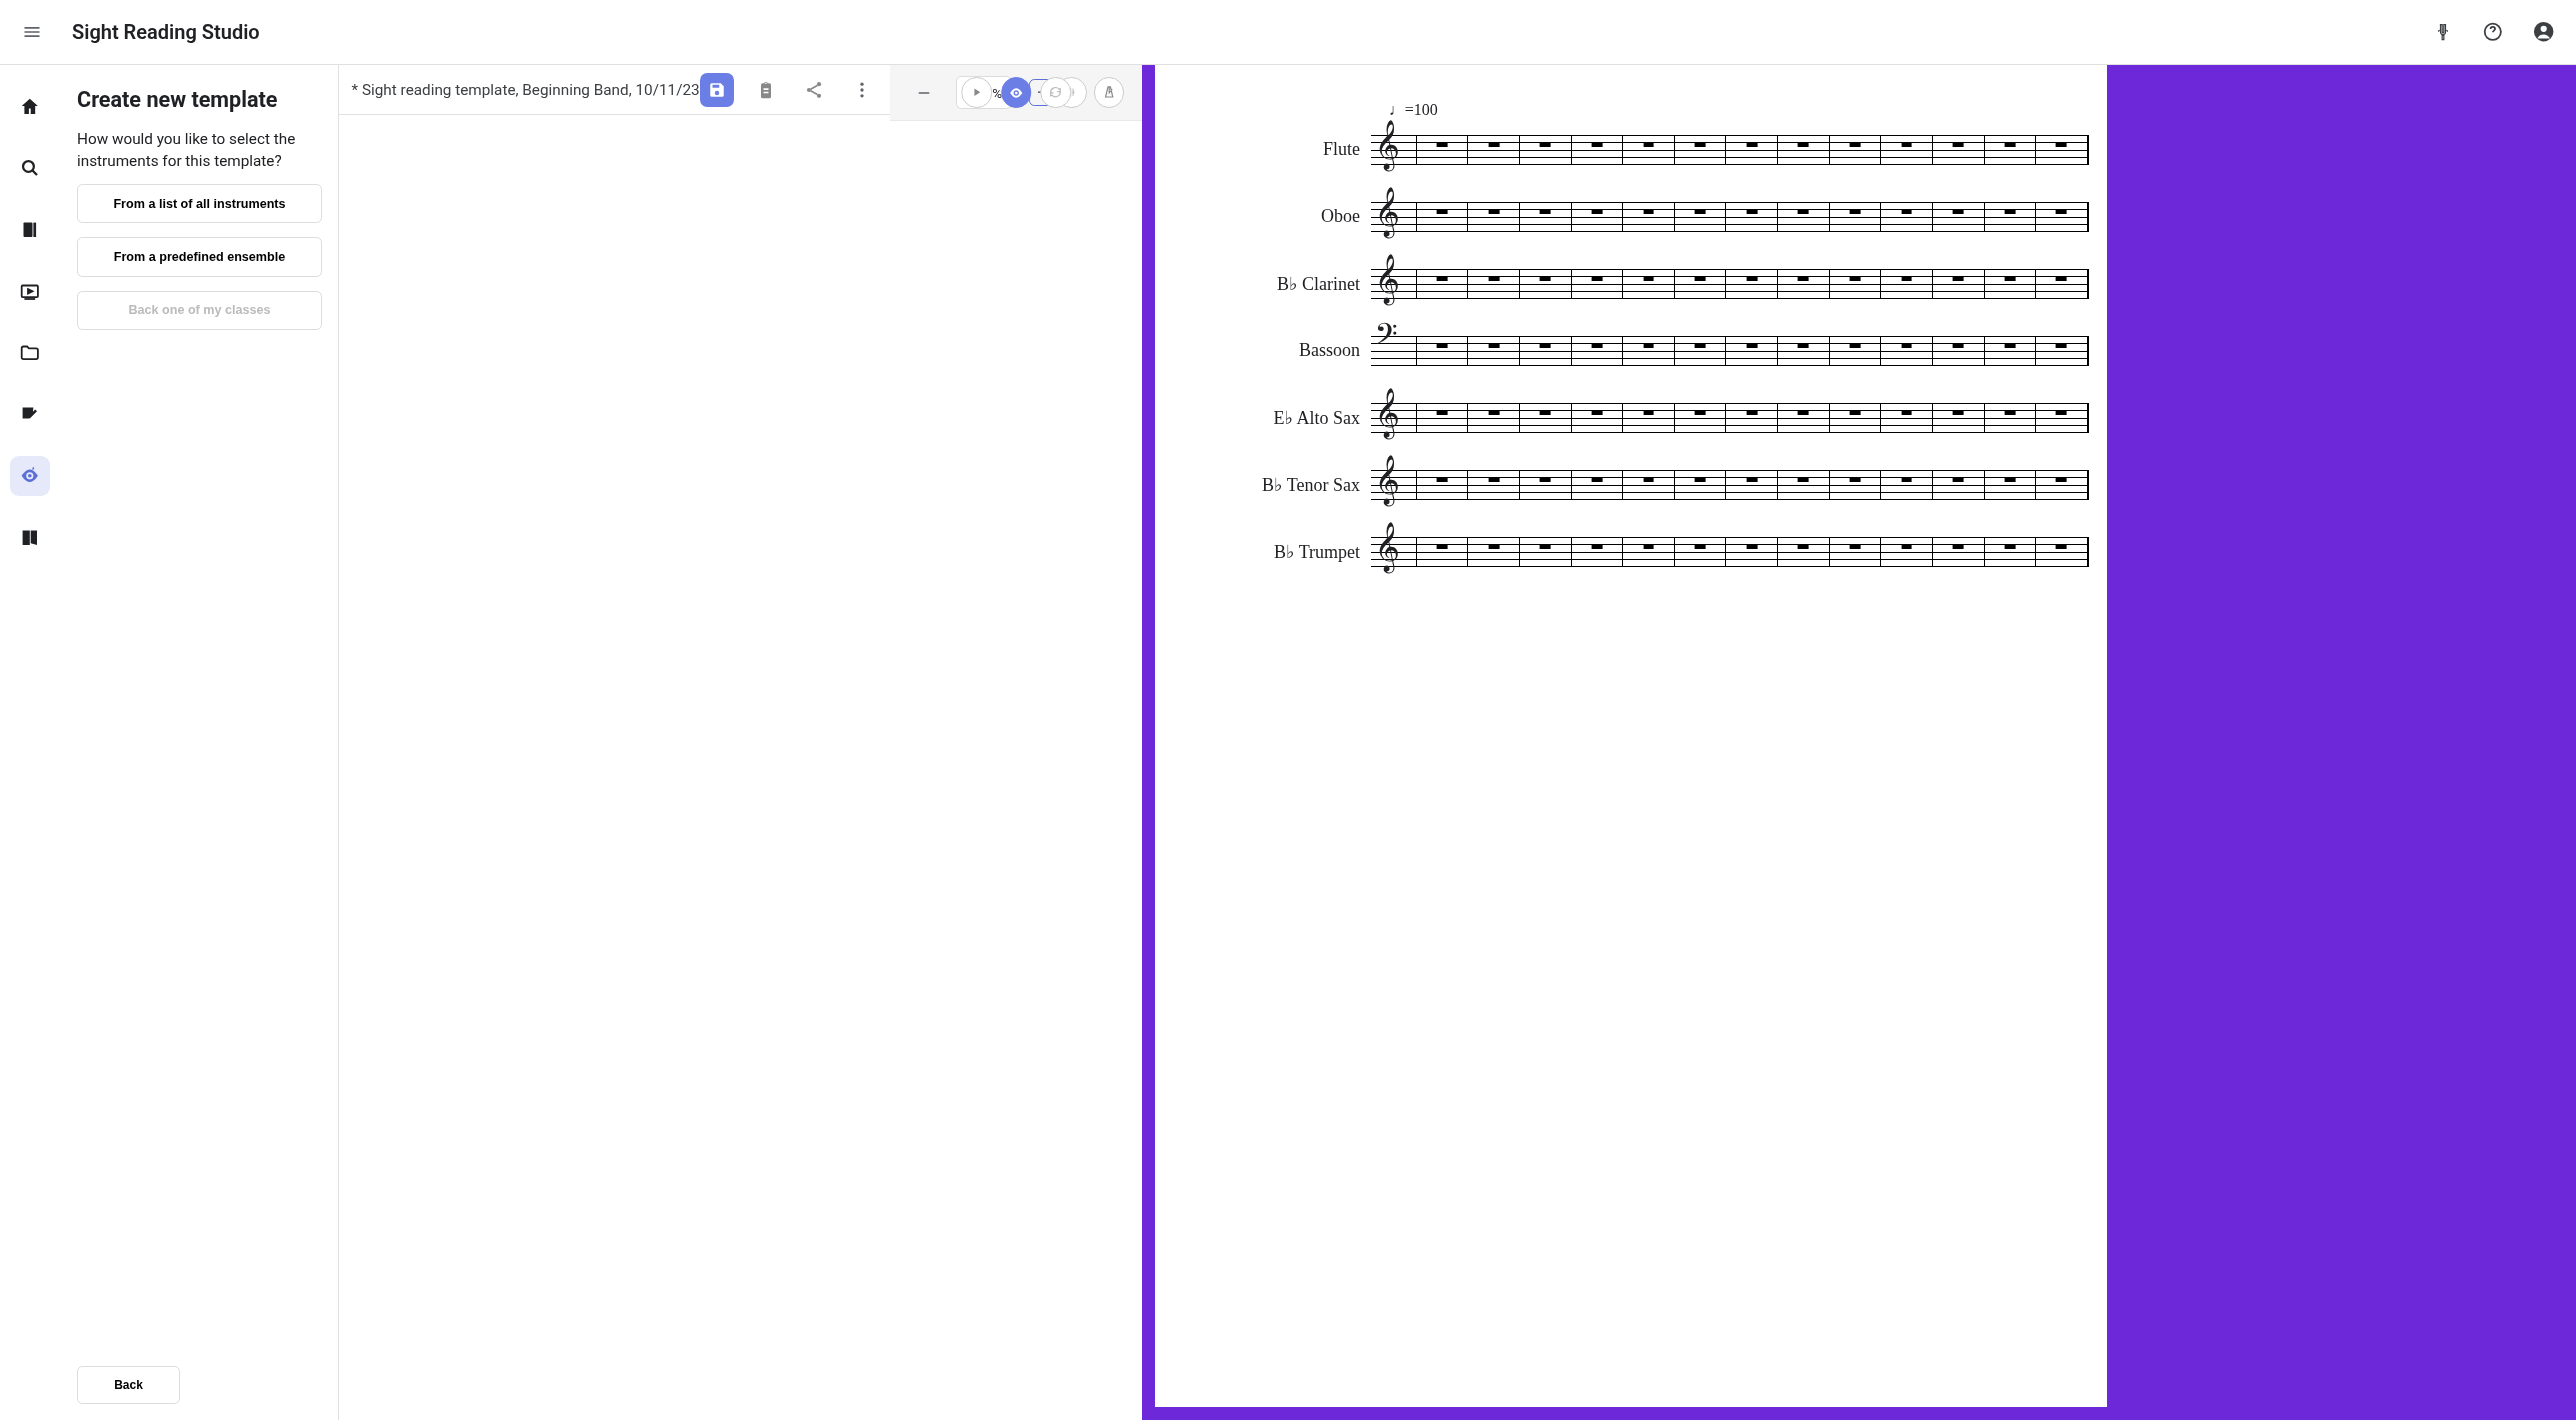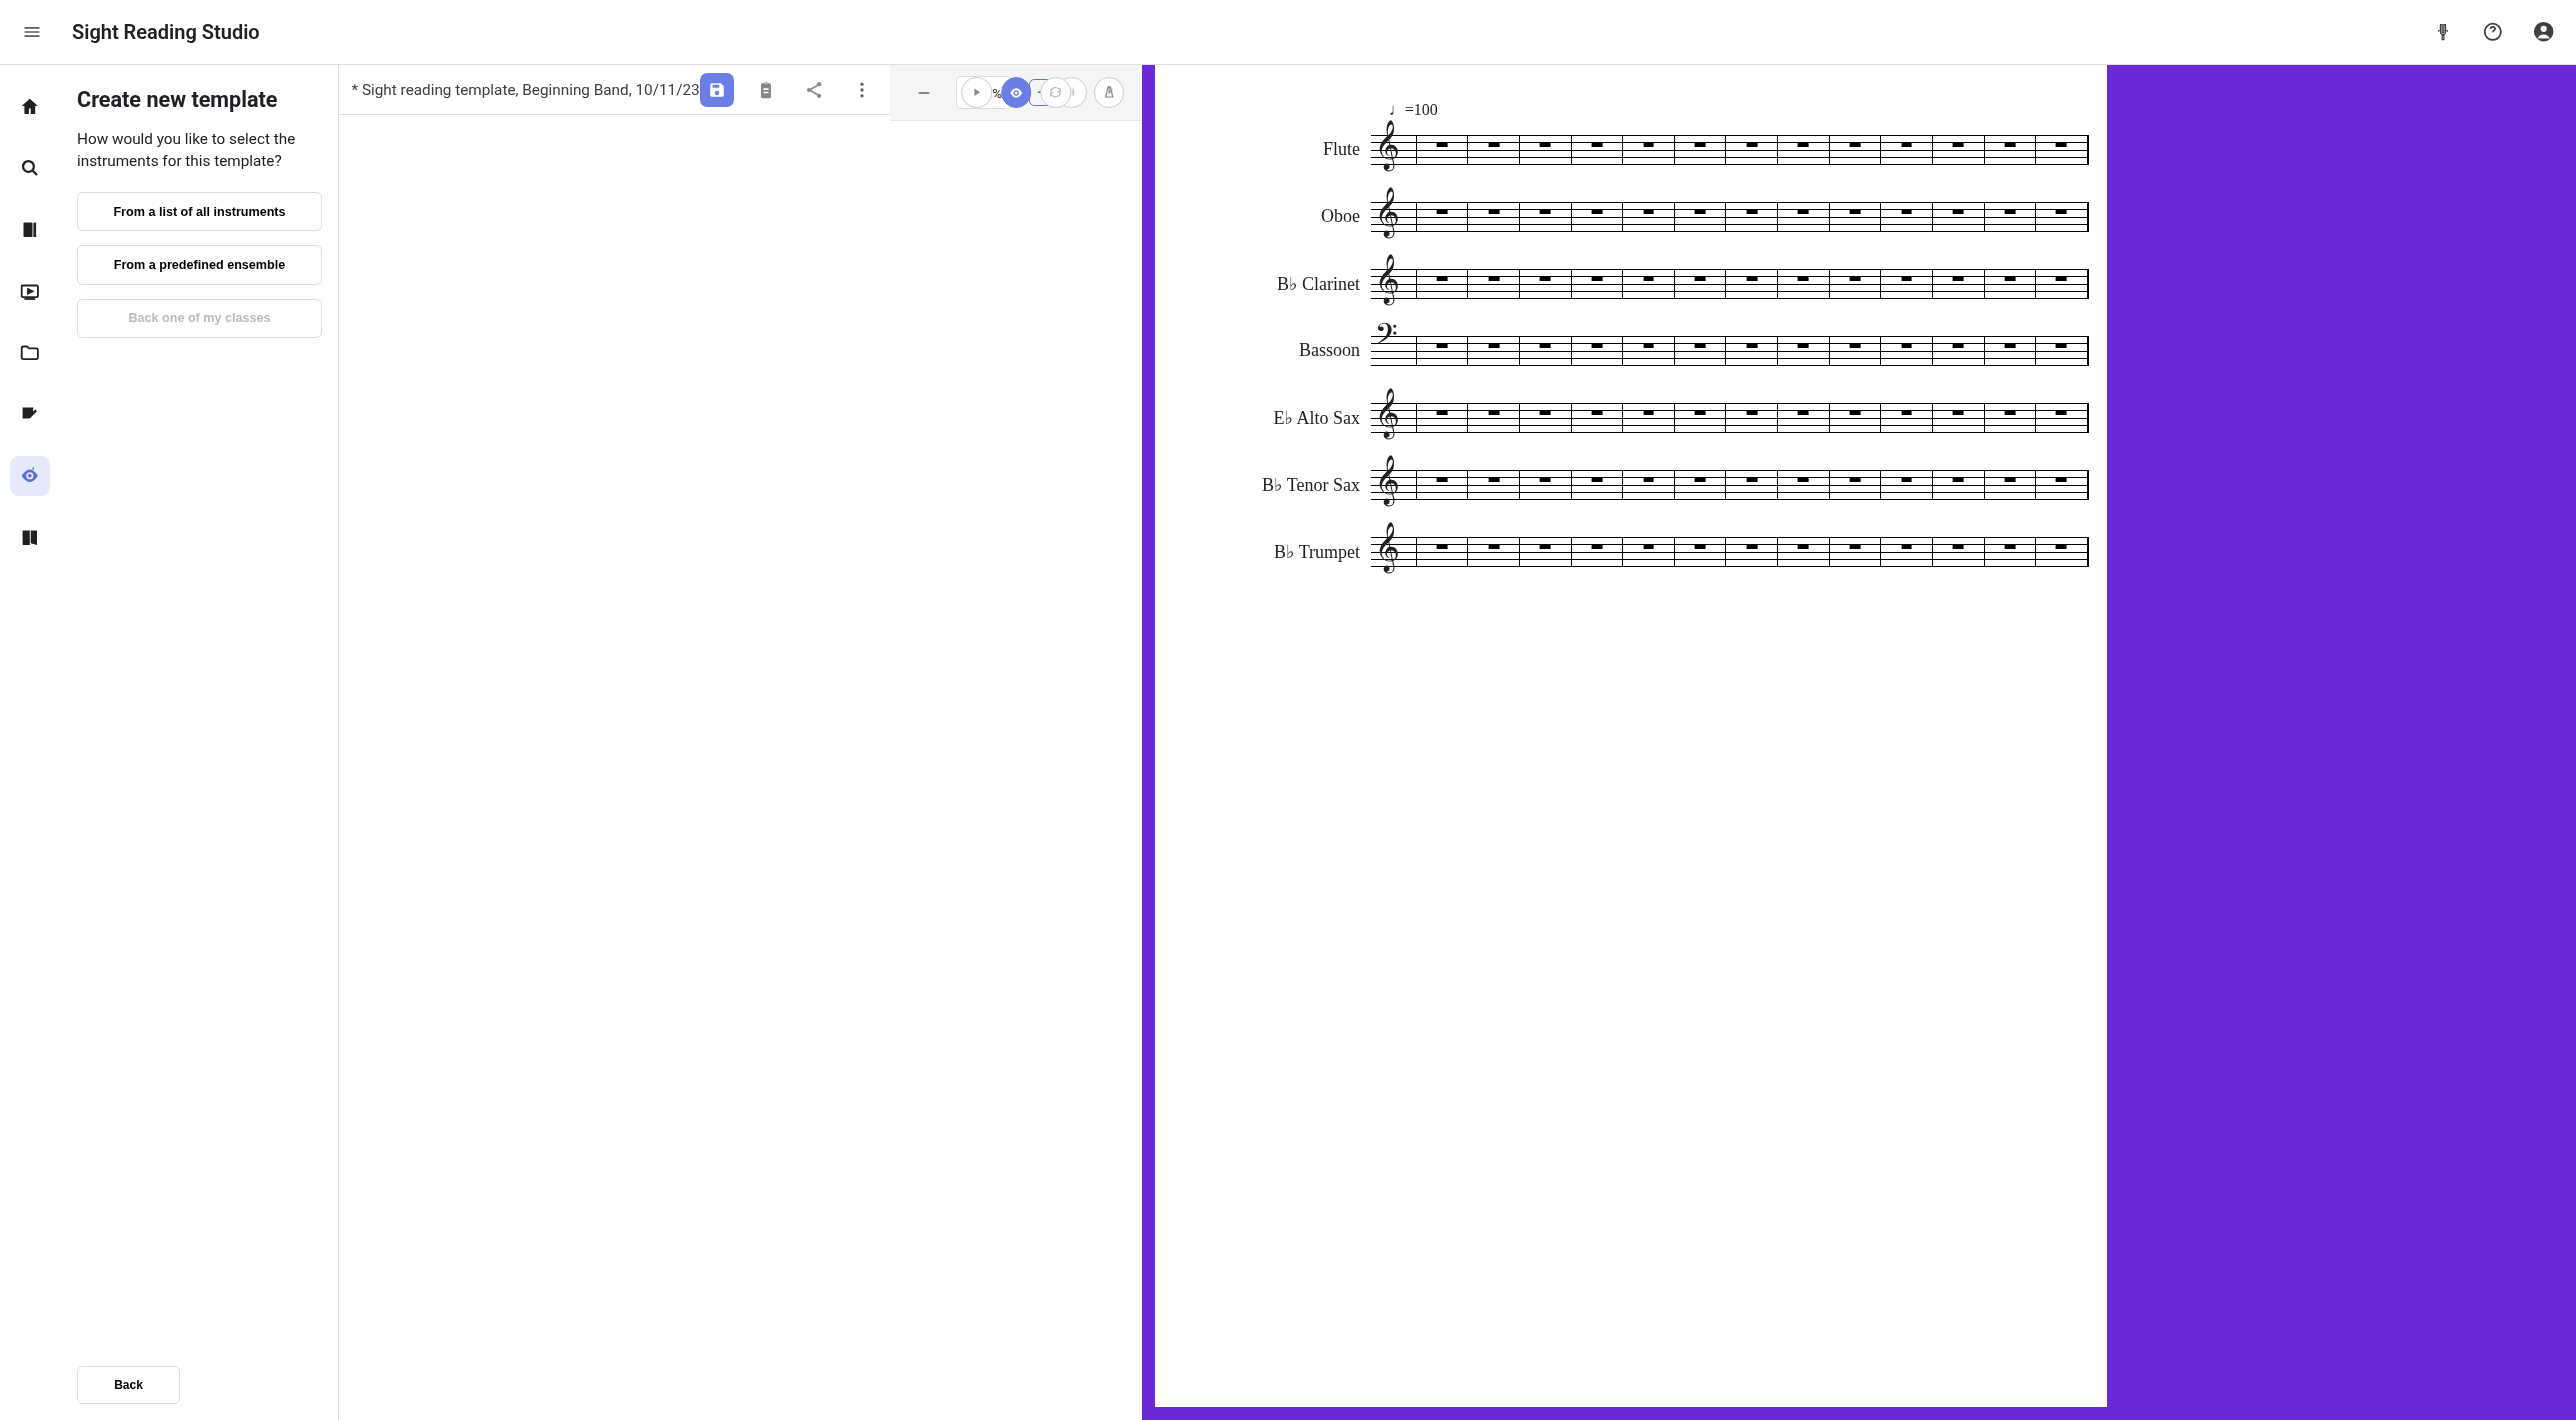--- a/index.html
+++ b/index.html
@@ -18,21 +18,21 @@
 
 
 .nav-rail { width: 61px; display: flex; flex-direction: column; align-items: center; padding-top: 21.6px; gap: 21.6px; border-right: 0.9px solid transparent; }
 .nav-icon { width: 40px; height: 40px; display: flex; align-items: center; justify-content: center; cursor: pointer; border-radius: 9px; }
 .nav-icon.active { background: #e5e9f9; }
 .nav-icon.active svg { fill: #5b6fd6; }
 
 
 .left-panel { width: 278px; border-right: 0.9px solid #e0e0e0; padding: 21.6px 16px 16px; display: flex; flex-direction: column; }
 .panel-title { font-size: 21.6px; font-weight: 700; margin-bottom: 16px; }
-.panel-prompt { font-size: 15.3px; line-height: 1.45; margin-bottom: 20px; color: #202124; }
+.panel-prompt { font-size: 15.3px; line-height: 1.45; margin-bottom: 12px; color: #202124; }
 .option-btn { display: block; width: 100%; padding: 11.7px 10.8px; margin-bottom: 14px; border: 0.9px solid #dadce0; border-radius: 5.4px; background: #fff; font-size: 12.6px; font-weight: 600; text-align: center; cursor: pointer; }
 .option-btn.disabled { color: #bbb; cursor: default; }
 .back-btn { margin-top: auto; width: 103px; padding: 10.8px 18px; border: 0.9px solid #dadce0; border-radius: 5.4px; background: #fff; font-size: 12px; font-weight: 600; cursor: pointer; align-self: flex-start; }
 
 
 .main { flex: 1; display: flex; flex-direction: row; min-width: 0; }
 .doc-header { height: 50px; display: flex; align-items: center; padding: 0 12.6px; border-bottom: 0.9px solid #e0e0e0; }
 .doc-title { font-size: 15.3px; color: #3c4043; }
 .doc-actions { margin-left: auto; display: flex; align-items: center; gap: 16px; }
 .save-btn { width: 34px; height: 34px; background: #6b7ee5; border-radius: 7.2px; display: flex; align-items: center; justify-content: center; cursor: pointer; }

